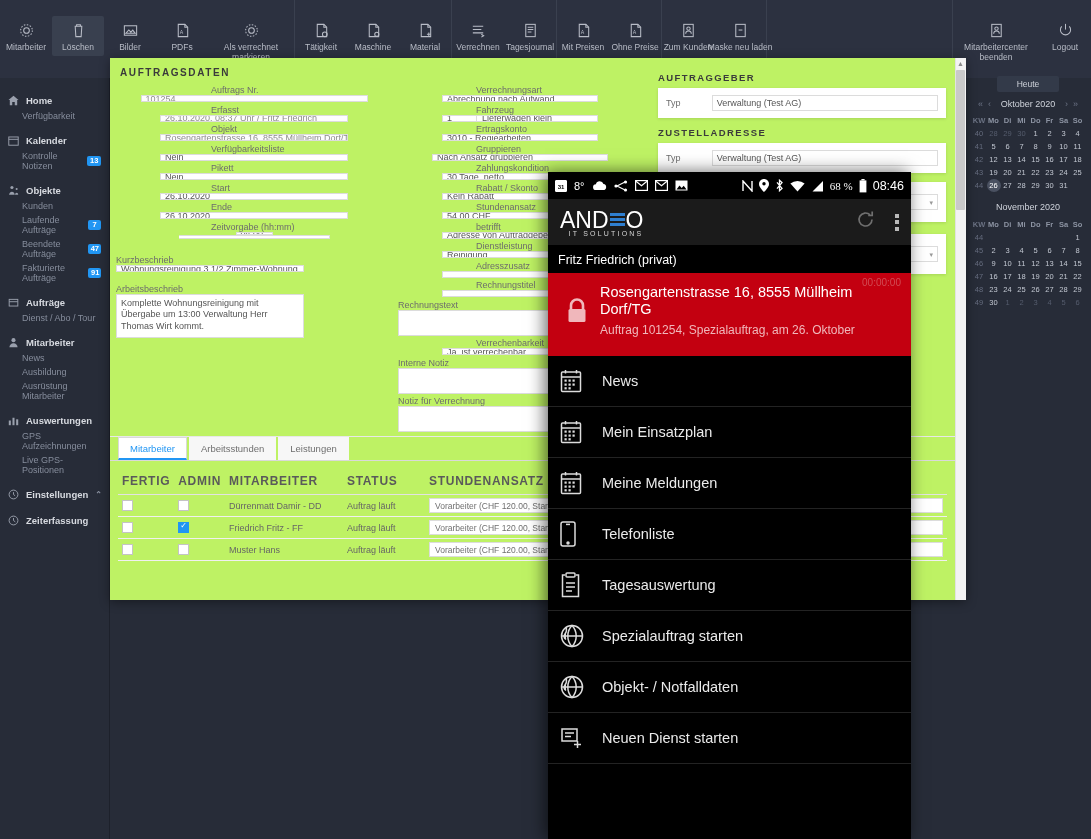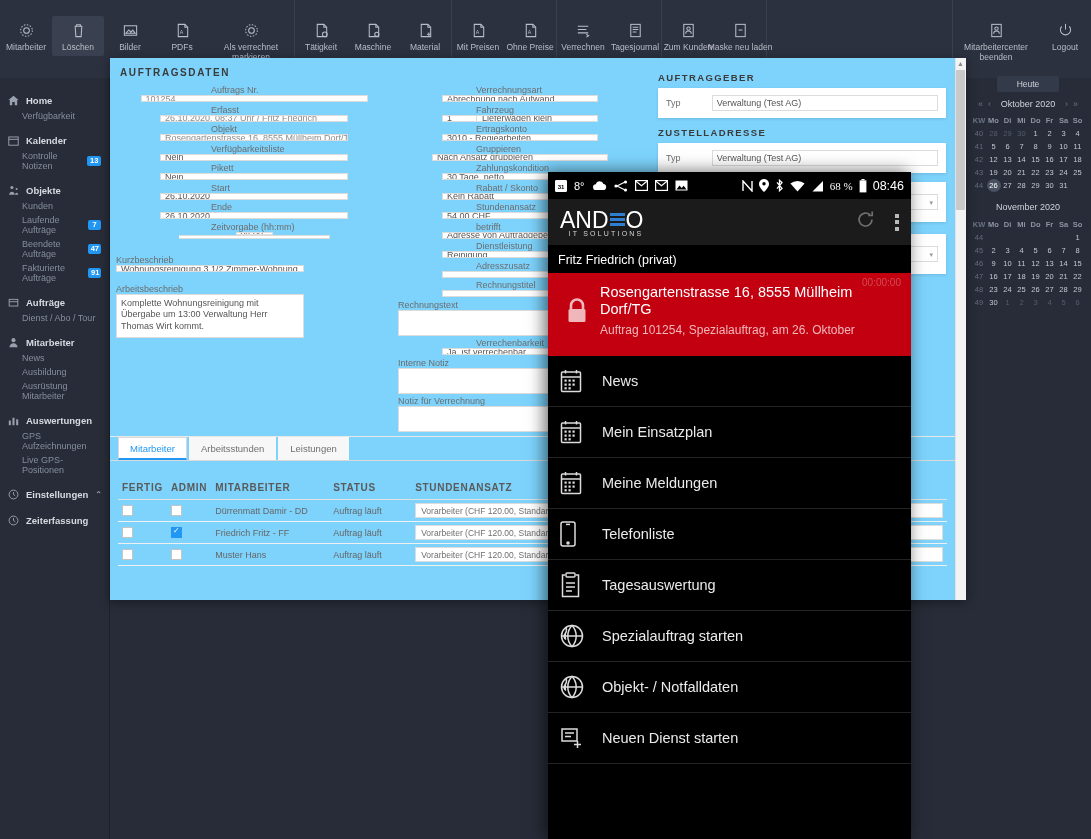--- a/index.html
+++ b/index.html
@@ -66,21 +66,21 @@
   }
   .nav-sub .badge {
     margin-left: auto; background: #2196f3; color: #fff;
     font-size: 7.5px; border-radius: 2px; padding: 0 3px; line-height: 10px;
     min-width: 13px; text-align: center; font-weight: bold;
   }
 
   
   .main-card {
     position: absolute; left: 110px; top: 58px; width: 856px; height: 542px;
-    background: #7dd3fc; color: #404040;
+    background: #bef264; color: #404040;
     box-shadow: 0 2px 10px rgba(0,0,0,.4);
     overflow: hidden;
   }
   .scroll-track { position: absolute; right: 0; top: 0; bottom: 0; width: 11px; background:#f3f3f3; border-left:1px solid #e2e2e2;}
   .scroll-thumb { position:absolute; right:1px; top:12px; width:9px; height:140px; background:#c9c9c9; border-radius:1px;}
   .scroll-arrow { position:absolute; right:2px; font-size:7px; color:#8a8a8a; }
 
   .panel-title {
     font-size: 10px; font-weight: bold; letter-spacing: 1.6px;
     color: #3b3b3b; padding: 9px 0 7px 10px;
@@ -115,22 +115,22 @@
   .tabs-wrap { position: absolute; left: 0; top: 378px; right: 11px; border-top: 1px solid #e8e8e8; }
   .tabs { display: flex; padding-left: 8px; border-bottom: 1px solid #d9d9d9; }
   .tab {
     font-size: 9.5px; padding: 5px 11px 4px 11px; color: #6f6f6f; cursor: pointer;
     border: 1px solid transparent; border-bottom: none; background: #f7f7f7;
     margin-right: 2px;
   }
   .tab.active { color: #2196f3; background: #fff; border-color:#d9d9d9; border-bottom: 2px solid #2196f3; }
   .dtable { width: 100%; border-collapse: collapse; font-size: 9px; }
   .dtable th {
-    text-align: left; font-size: 10px; font-weight: bold; letter-spacing: .7px;
-    color: #5a5a5a; padding: 21px 4px 6px 4px; border-bottom: 1px solid #e2e2e2;
+    text-align: left; font-size: 12px; font-weight: bold; letter-spacing: .7px;
+    color: #5a5a5a; padding: 13px 4px 6px 4px; border-bottom: 1px solid #e2e2e2;
     white-space: nowrap;
   }
   .dtable td { padding: 3px 4px; border-bottom: 1px solid #f0f0f0; color: #666; white-space: nowrap; }
   .cb { width: 11px; height: 11px; border: 1px solid #c4c4c4; background:#fff; display:inline-block; vertical-align: middle;}
   .cb.on { background: #2196f3; border-color: #2196f3; position: relative; }
   .cb.on:after {
     content:"✓"; color:#fff; font-size: 8px; position:absolute; left:1px; top:-2px;
   }
   .tsel {
     border: 1px solid #dcdcdc; height: 15px; font-size: 8.5px; color: #6f6f6f;
@@ -298,62 +298,62 @@
               <span class="rbtn-lbl">Material</span>
             </div>
           </div>
           <div class="rg-caption">Leistungen erfassen</div>
         </div>
         <div class="ribbon-group">
           <div class="rg-items">
             <div class="rbtn">
               <span class="rbtn-ico">
                 <svg width="17" height="17" viewBox="0 0 18 18" fill="none" stroke="#b9bdc7" stroke-width="1.1">
+                  <path d="M3 4.5h11M3 8h9M3 11.5h11"></path>
+                  <path d="M12 13l2.5 1.5L12 16"></path>
+                </svg>
+              </span>
+              <span class="rbtn-lbl">Verrechnen</span>
+            </div>
+            <div class="rbtn">
+              <span class="rbtn-ico">
+                <svg width="17" height="17" viewBox="0 0 18 18" fill="none" stroke="#b9bdc7" stroke-width="1.1">
+                  <rect x="4" y="2.5" width="10" height="13"></rect>
+                  <path d="M6 5.5h6M6 8h6M6 10.5h4"></path>
+                </svg>
+              </span>
+              <span class="rbtn-lbl">Tagesjournal</span>
+            </div>
+          </div>
+          <div class="rg-caption">Aktion</div>
+        </div>
+        <div class="ribbon-group">
+          <div class="rg-items">
+            <div class="rbtn">
+              <span class="rbtn-ico">
+                <svg width="17" height="17" viewBox="0 0 18 18" fill="none" stroke="#b9bdc7" stroke-width="1.1">
                   <path d="M4.5 2.5h7l3 3v10h-10z"></path>
                   <path d="M11.5 2.5v3h3"></path>
                   <text x="6" y="13" font-size="5.5" fill="#b9bdc7" stroke="none">A</text>
                 </svg>
               </span>
               <span class="rbtn-lbl">Mit Preisen</span>
             </div>
             <div class="rbtn">
               <span class="rbtn-ico">
                 <svg width="17" height="17" viewBox="0 0 18 18" fill="none" stroke="#b9bdc7" stroke-width="1.1">
                   <path d="M4.5 2.5h7l3 3v10h-10z"></path>
                   <path d="M11.5 2.5v3h3"></path>
                   <text x="6" y="13" font-size="5.5" fill="#b9bdc7" stroke="none">A</text>
                 </svg>
               </span>
               <span class="rbtn-lbl">Ohne Preise</span>
             </div>
           </div>
           <div class="rg-caption">PDF</div>
-        </div>
-        <div class="ribbon-group">
-          <div class="rg-items">
-            <div class="rbtn">
-              <span class="rbtn-ico">
-                <svg width="17" height="17" viewBox="0 0 18 18" fill="none" stroke="#b9bdc7" stroke-width="1.1">
-                  <path d="M3 4.5h11M3 8h9M3 11.5h11"></path>
-                  <path d="M12 13l2.5 1.5L12 16"></path>
-                </svg>
-              </span>
-              <span class="rbtn-lbl">Verrechnen</span>
-            </div>
-            <div class="rbtn">
-              <span class="rbtn-ico">
-                <svg width="17" height="17" viewBox="0 0 18 18" fill="none" stroke="#b9bdc7" stroke-width="1.1">
-                  <rect x="4" y="2.5" width="10" height="13"></rect>
-                  <path d="M6 5.5h6M6 8h6M6 10.5h4"></path>
-                </svg>
-              </span>
-              <span class="rbtn-lbl">Tagesjournal</span>
-            </div>
-          </div>
-          <div class="rg-caption">Aktion</div>
         </div>
         <div class="ribbon-group">
           <div class="rg-items">
             <div class="rbtn">
               <span class="rbtn-ico">
                 <svg width="17" height="17" viewBox="0 0 18 18" fill="none" stroke="#b9bdc7" stroke-width="1.1">
                   <rect x="4" y="2.5" width="10" height="13"></rect>
                   <circle cx="9" cy="7" r="1.8"></circle>
                   <path d="M6 12.5c0-1.7 1.3-3 3-3s3 1.3 3 3"></path>
                 </svg>

